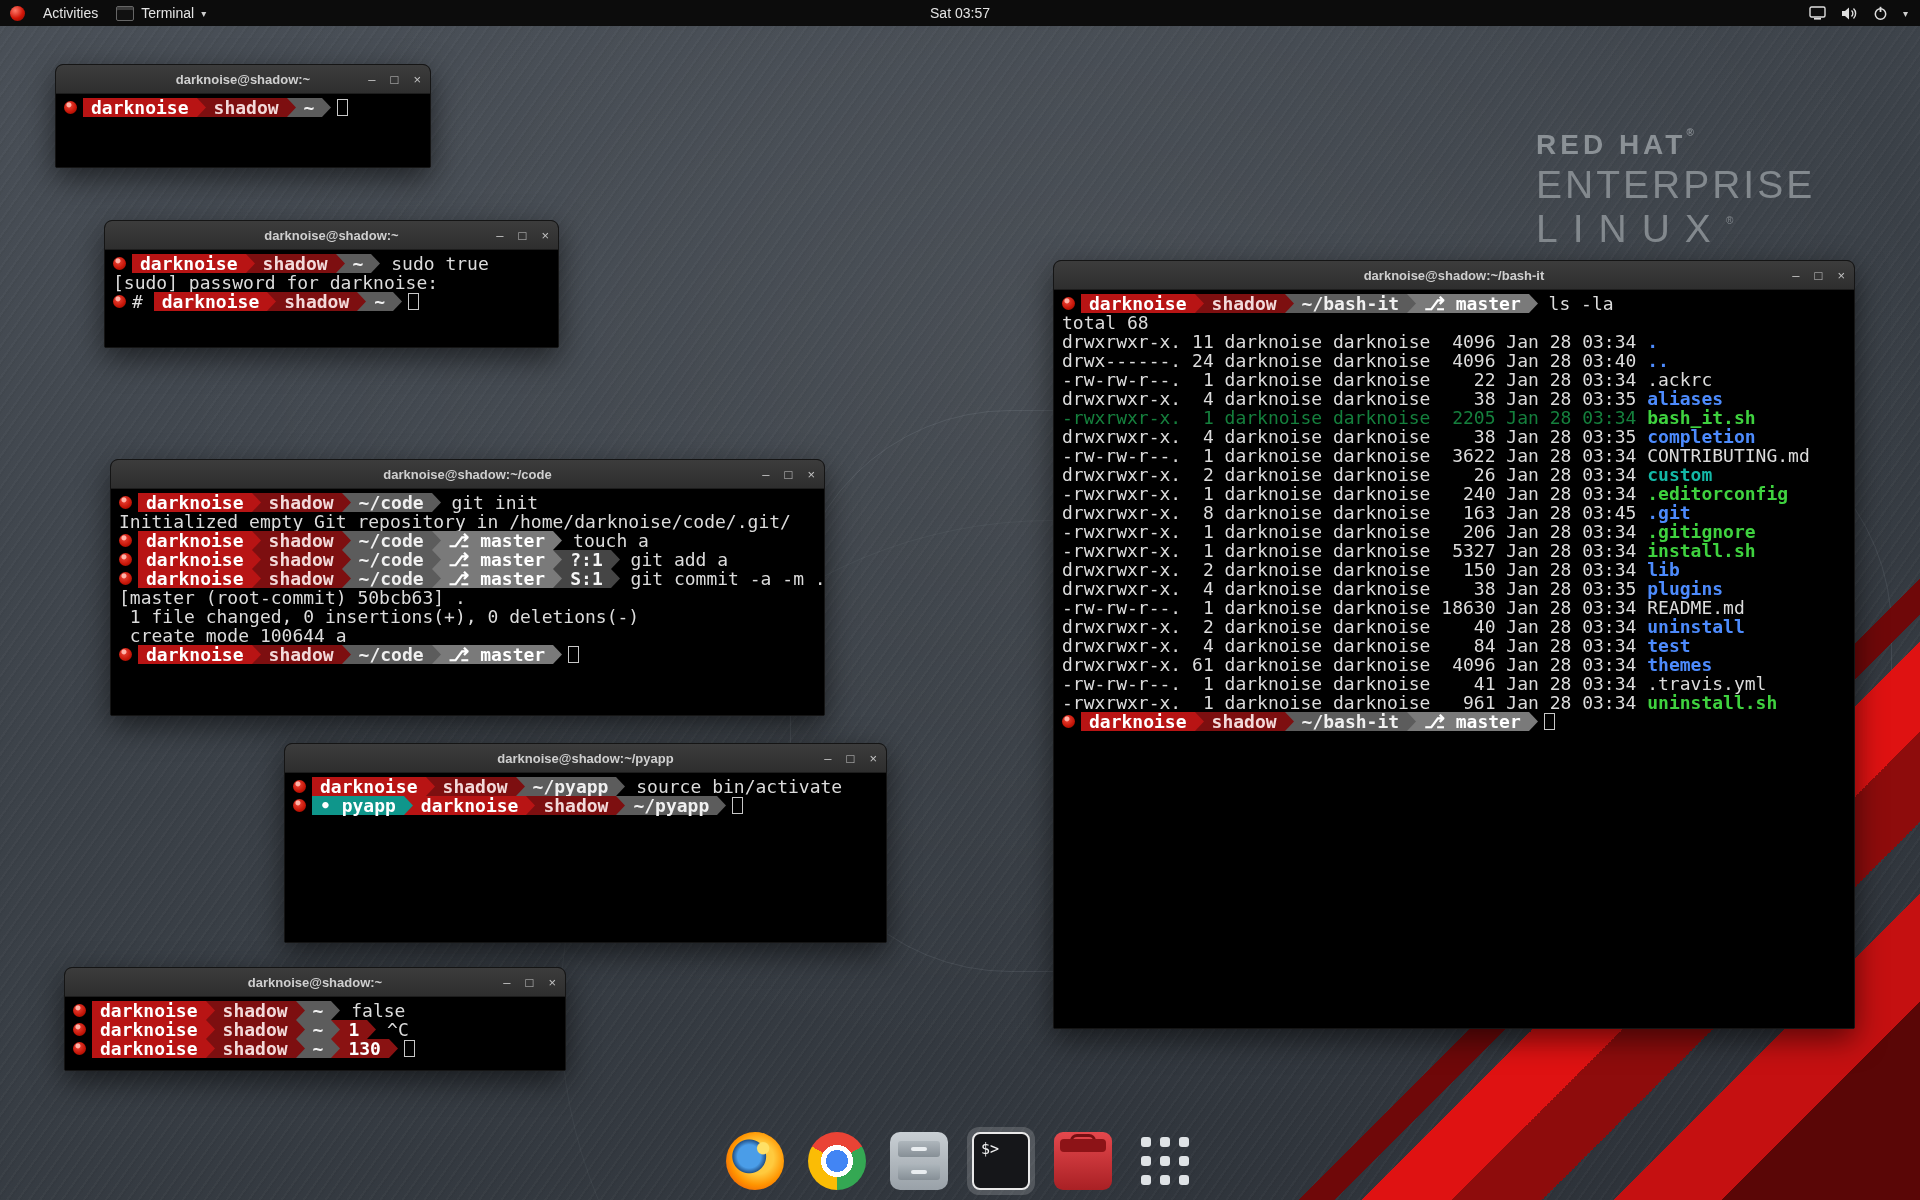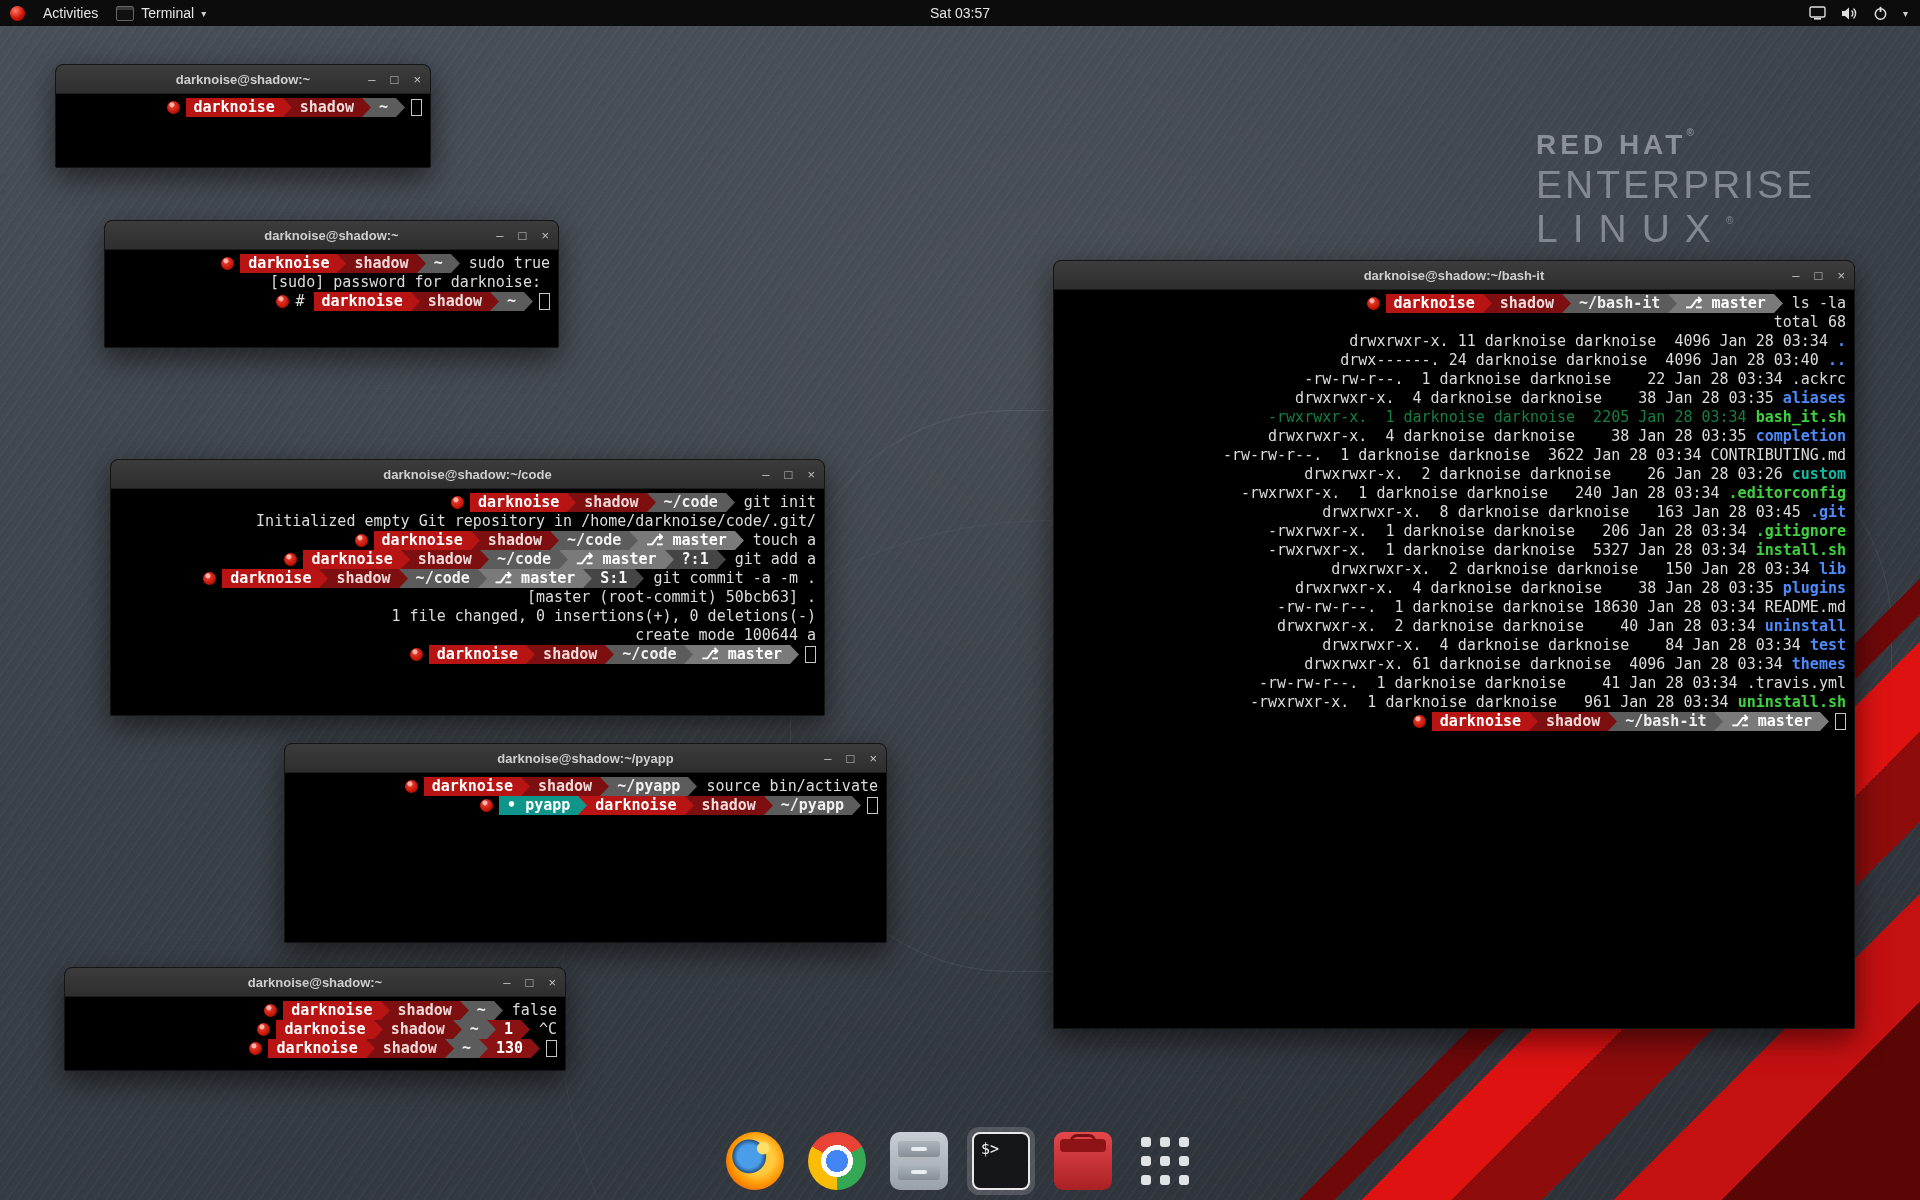--- a/index.html
+++ b/index.html
@@ -33,29 +33,29 @@
   .tb-right{margin-left:auto;display:flex;align-items:center;gap:15px;padding-right:12px;}
   .tb-right svg{display:block;}
   
   .rh-logo{position:absolute;left:1536px;top:98px;color:#7e858b;z-index:1;}
   .rh-brand{font-weight:bold;font-size:28px;letter-spacing:4px;color:#8b9196;margin-top:29px;}
   .rh-brand sup,.rh-l3 sup{font-size:10px;vertical-align:18px;letter-spacing:0;}
   .rh-l2{font-size:39px;letter-spacing:3px;color:#83898e;margin-top:2px;}
   .rh-l3{font-size:39px;letter-spacing:15px;color:#83898e;margin-top:0px;}
   
   .twin{position:absolute;border:1px solid #151515;border-radius:8px 8px 2px 2px;
-    box-shadow:0 10px 30px rgba(0,0,0,0.55);background:#000;overflow:hidden;text-align:right;}
+    box-shadow:0 10px 30px rgba(0,0,0,0.55);background:#000;overflow:hidden;}
   .titlebar{height:28px;background:linear-gradient(#3c3c3c,#2e2e2e);
     border-bottom:1px solid #1d1d1d;position:relative;display:flex;align-items:center;
     justify-content:center;color:#cfcfcf;font-size:13px;font-weight:bold;}
   .wbtns{position:absolute;right:9px;top:0;height:28px;display:flex;align-items:center;
     gap:15px;color:#c3c3c3;font-size:13px;font-weight:normal;}
   .wbtn{cursor:default;line-height:1;}
   .tbody{background:#000;padding:4px 8px;height:calc(100% - 29px);overflow:hidden;}
-  .tline{white-space:pre;font-family:"DejaVu Sans Mono",monospace;font-size:15px;
+  .tline{white-space:pre;font-family:"DejaVu Sans Mono",monospace;font-size:18px;
     line-height:19px;height:19px;color:#dcdcdc;}
   .seg{display:inline-block;height:19px;line-height:19px;padding:0 8px;
     vertical-align:top;font-weight:bold;}
   .pl-arrow{vertical-align:top;}
   .picon{display:inline-block;width:13px;height:13px;border-radius:50%;margin:3px 6px 0 0;
     vertical-align:top;
     background:radial-gradient(circle at 38% 30%, #ffb3a8 0 2px, transparent 3px),
                radial-gradient(circle at 40% 35%, #f0473a, #c51507 60%, #7e0a02);}
   .cur{display:inline-block;width:9px;height:15px;border:1px solid #c8c8c8;
     margin:1px 0 0 6px;vertical-align:top;}
@@ -328,21 +328,21 @@
               <polygon points="0,0 9,9.5 0,19" fill="#7a7a7a"></polygon>
             </svg><span style="color: rgb(220, 220, 220);"> ls -la</span></div>
           <div class="tline"><span style="color: rgb(220, 220, 220);">total 68</span></div>
           <div class="tline"><span style="color: rgb(220, 220, 220);">drwxrwxr-x. 11 darknoise darknoise  4096 Jan 28 03:34 </span><span style="color: rgb(77, 139, 253); font-weight: bold;">.</span></div>
           <div class="tline"><span style="color: rgb(220, 220, 220);">drwx------. 24 darknoise darknoise  4096 Jan 28 03:40 </span><span style="color: rgb(77, 139, 253); font-weight: bold;">..</span></div>
           <div class="tline"><span style="color: rgb(220, 220, 220);">-rw-rw-r--.  1 darknoise darknoise    22 Jan 28 03:34 .ackrc</span></div>
           <div class="tline"><span style="color: rgb(220, 220, 220);">drwxrwxr-x.  4 darknoise darknoise    38 Jan 28 03:35 </span><span style="color: rgb(77, 139, 253); font-weight: bold;">aliases</span></div>
           <div class="tline"><span style="color: #15803d;">-rwxrwxr-x.  1 darknoise darknoise  2205 Jan 28 03:34 </span><span style="color: rgb(63, 210, 63); font-weight: bold;">bash_it.sh</span></div>
           <div class="tline"><span style="color: rgb(220, 220, 220);">drwxrwxr-x.  4 darknoise darknoise    38 Jan 28 03:35 </span><span style="color: rgb(77, 139, 253); font-weight: bold;">completion</span></div>
           <div class="tline"><span style="color: rgb(220, 220, 220);">-rw-rw-r--.  1 darknoise darknoise  3622 Jan 28 03:34 CONTRIBUTING.md</span></div>
-          <div class="tline"><span style="color: rgb(220, 220, 220);">drwxrwxr-x.  2 darknoise darknoise    26 Jan 28 03:26 </span><span style="color: #14b8a6; font-weight: bold;">custom</span></div>
+          <div class="tline"><span style="color: rgb(220, 220, 220);">drwxrwxr-x.  2 darknoise darknoise    26 Jan 28 03:34 </span><span style="color: #14b8a6; font-weight: bold;">custom</span></div>
           <div class="tline"><span style="color: rgb(220, 220, 220);">-rwxrwxr-x.  1 darknoise darknoise   240 Jan 28 03:34 </span><span style="color: rgb(63, 210, 63); font-weight: bold;">.editorconfig</span></div>
           <div class="tline"><span style="color: rgb(220, 220, 220);">drwxrwxr-x.  8 darknoise darknoise   163 Jan 28 03:45 </span><span style="color: rgb(77, 139, 253); font-weight: bold;">.git</span></div>
           <div class="tline"><span style="color: rgb(220, 220, 220);">-rwxrwxr-x.  1 darknoise darknoise   206 Jan 28 03:34 </span><span style="color: rgb(63, 210, 63); font-weight: bold;">.gitignore</span></div>
           <div class="tline"><span style="color: rgb(220, 220, 220);">-rwxrwxr-x.  1 darknoise darknoise  5327 Jan 28 03:34 </span><span style="color: rgb(63, 210, 63); font-weight: bold;">install.sh</span></div>
           <div class="tline"><span style="color: rgb(220, 220, 220);">drwxrwxr-x.  2 darknoise darknoise   150 Jan 28 03:34 </span><span style="color: rgb(77, 139, 253); font-weight: bold;">lib</span></div>
           <div class="tline"><span style="color: rgb(220, 220, 220);">drwxrwxr-x.  4 darknoise darknoise    38 Jan 28 03:35 </span><span style="color: rgb(77, 139, 253); font-weight: bold;">plugins</span></div>
           <div class="tline"><span style="color: rgb(220, 220, 220);">-rw-rw-r--.  1 darknoise darknoise 18630 Jan 28 03:34 README.md</span></div>
           <div class="tline"><span style="color: rgb(220, 220, 220);">drwxrwxr-x.  2 darknoise darknoise    40 Jan 28 03:34 </span><span style="color: rgb(77, 139, 253); font-weight: bold;">uninstall</span></div>
           <div class="tline"><span style="color: rgb(220, 220, 220);">drwxrwxr-x.  4 darknoise darknoise    84 Jan 28 03:34 </span><span style="color: rgb(77, 139, 253); font-weight: bold;">test</span></div>
           <div class="tline"><span style="color: rgb(220, 220, 220);">drwxrwxr-x. 61 darknoise darknoise  4096 Jan 28 03:34 </span><span style="color: rgb(77, 139, 253); font-weight: bold;">themes</span></div>

